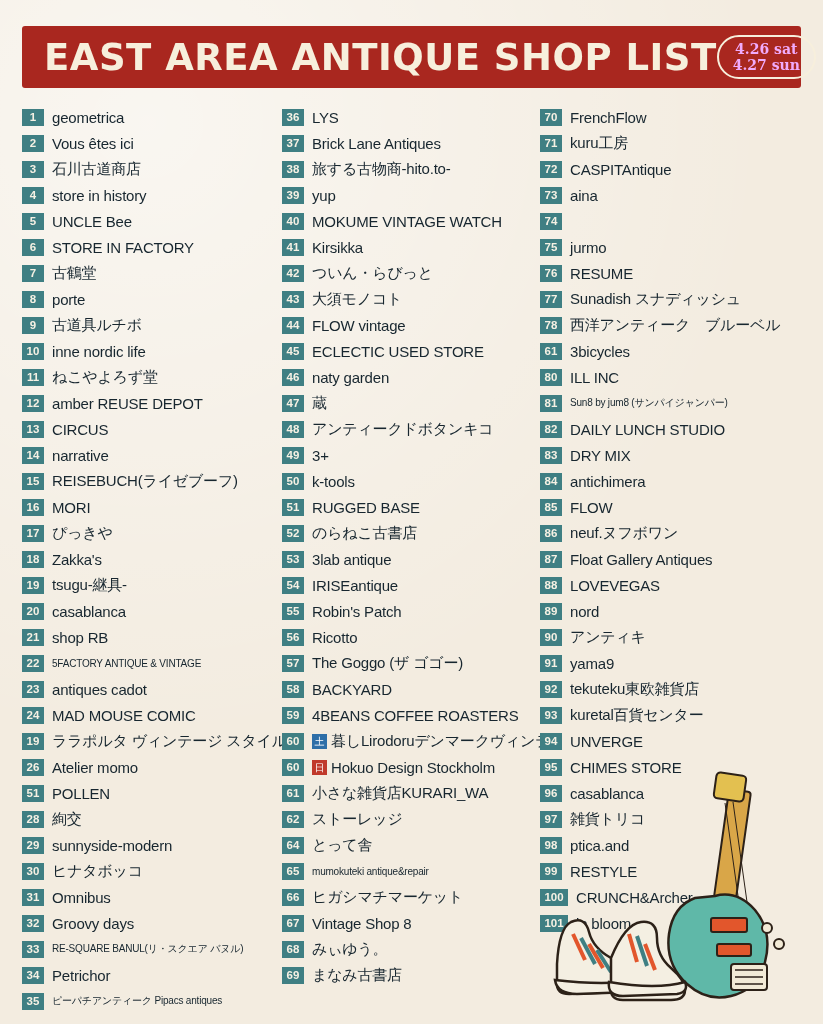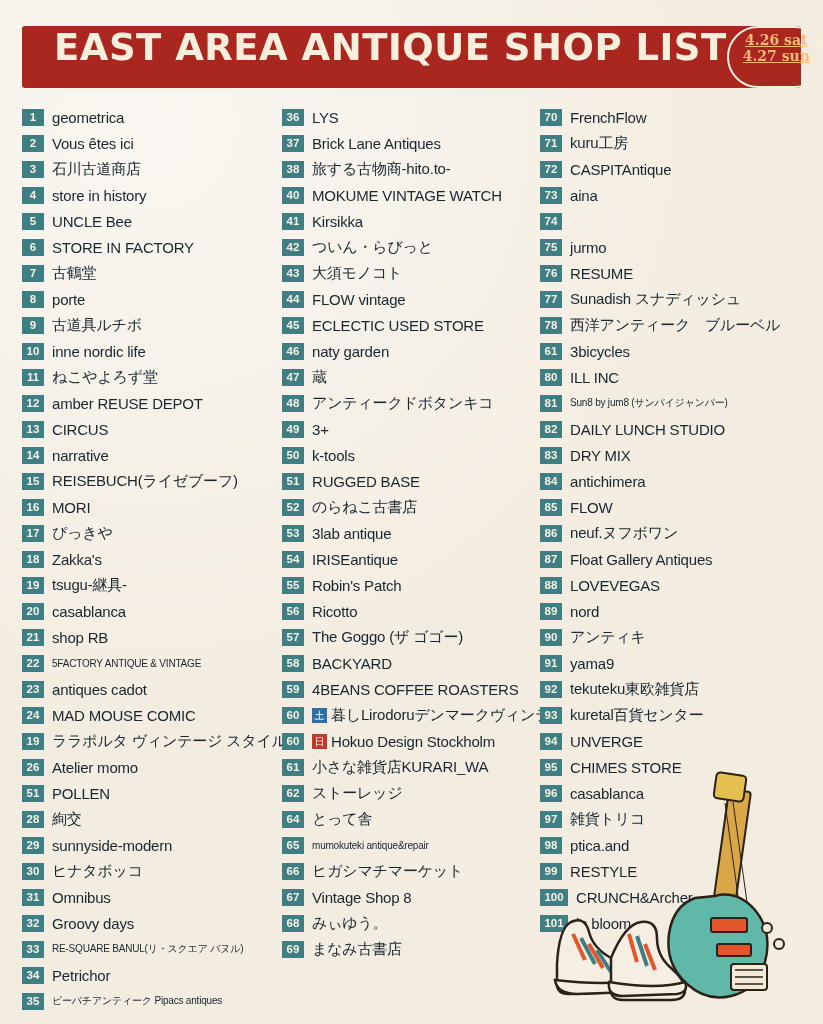--- a/index.html
+++ b/index.html
@@ -25,43 +25,43 @@
       radial-gradient(circle at 18% 12%, rgba(255,255,255,0.55), rgba(255,255,255,0) 55%),
       #f3ece0;
   }
   
   .banner {
     position: relative;
     height: 62px;
     background: #a9271f;
     border-radius: 3px;
     display: flex;
-    padding: 0 18px 0 32px;
+    align-items: center;
+    padding: 0 18px 0 22px;
     box-sizing: border-box;
   }
   .banner-title {
     color: #f7efdc;
     font-size: 37px;
     font-weight: bold;
     letter-spacing: 0.5px;
     white-space: nowrap;
     font-family: "DejaVu Sans", sans-serif;
   }
   .banner-dates {
     margin-left: auto;
     border: 2px solid #f7efdc;
     border-radius: 40px;
-    color: #fdba74;
+    color: #f0abfc;
     padding: 4px 14px;
     text-align: center;
     line-height: 1.15;
     font-size: 14px;
     font-weight: bold;
     font-family: "DejaVu Serif", serif;
-    text-decoration: underline;
   }
   .banner-dates div { white-space: nowrap; }
 
   
   .columns {
     display: flex;
     margin-top: 16px;
     gap: 0px;
   }
   .column {
@@ -364,20 +364,26 @@
         <div class="row">
           <span class="num">37</span>
           <span class="tagwrap">
             <span class="name">Brick Lane Antiques</span>
           </span>
         </div>
         <div class="row">
           <span class="num">38</span>
           <span class="tagwrap">
             <span class="name">旅する古物商-hito.to-</span>
+          </span>
+        </div>
+        <div class="row">
+          <span class="num">39</span>
+          <span class="tagwrap">
+            <span class="name">yup</span>
           </span>
         </div>
         <div class="row">
           <span class="num">40</span>
           <span class="tagwrap">
             <span class="name">MOKUME VINTAGE WATCH</span>
           </span>
         </div>
         <div class="row">
           <span class="num">41</span>

